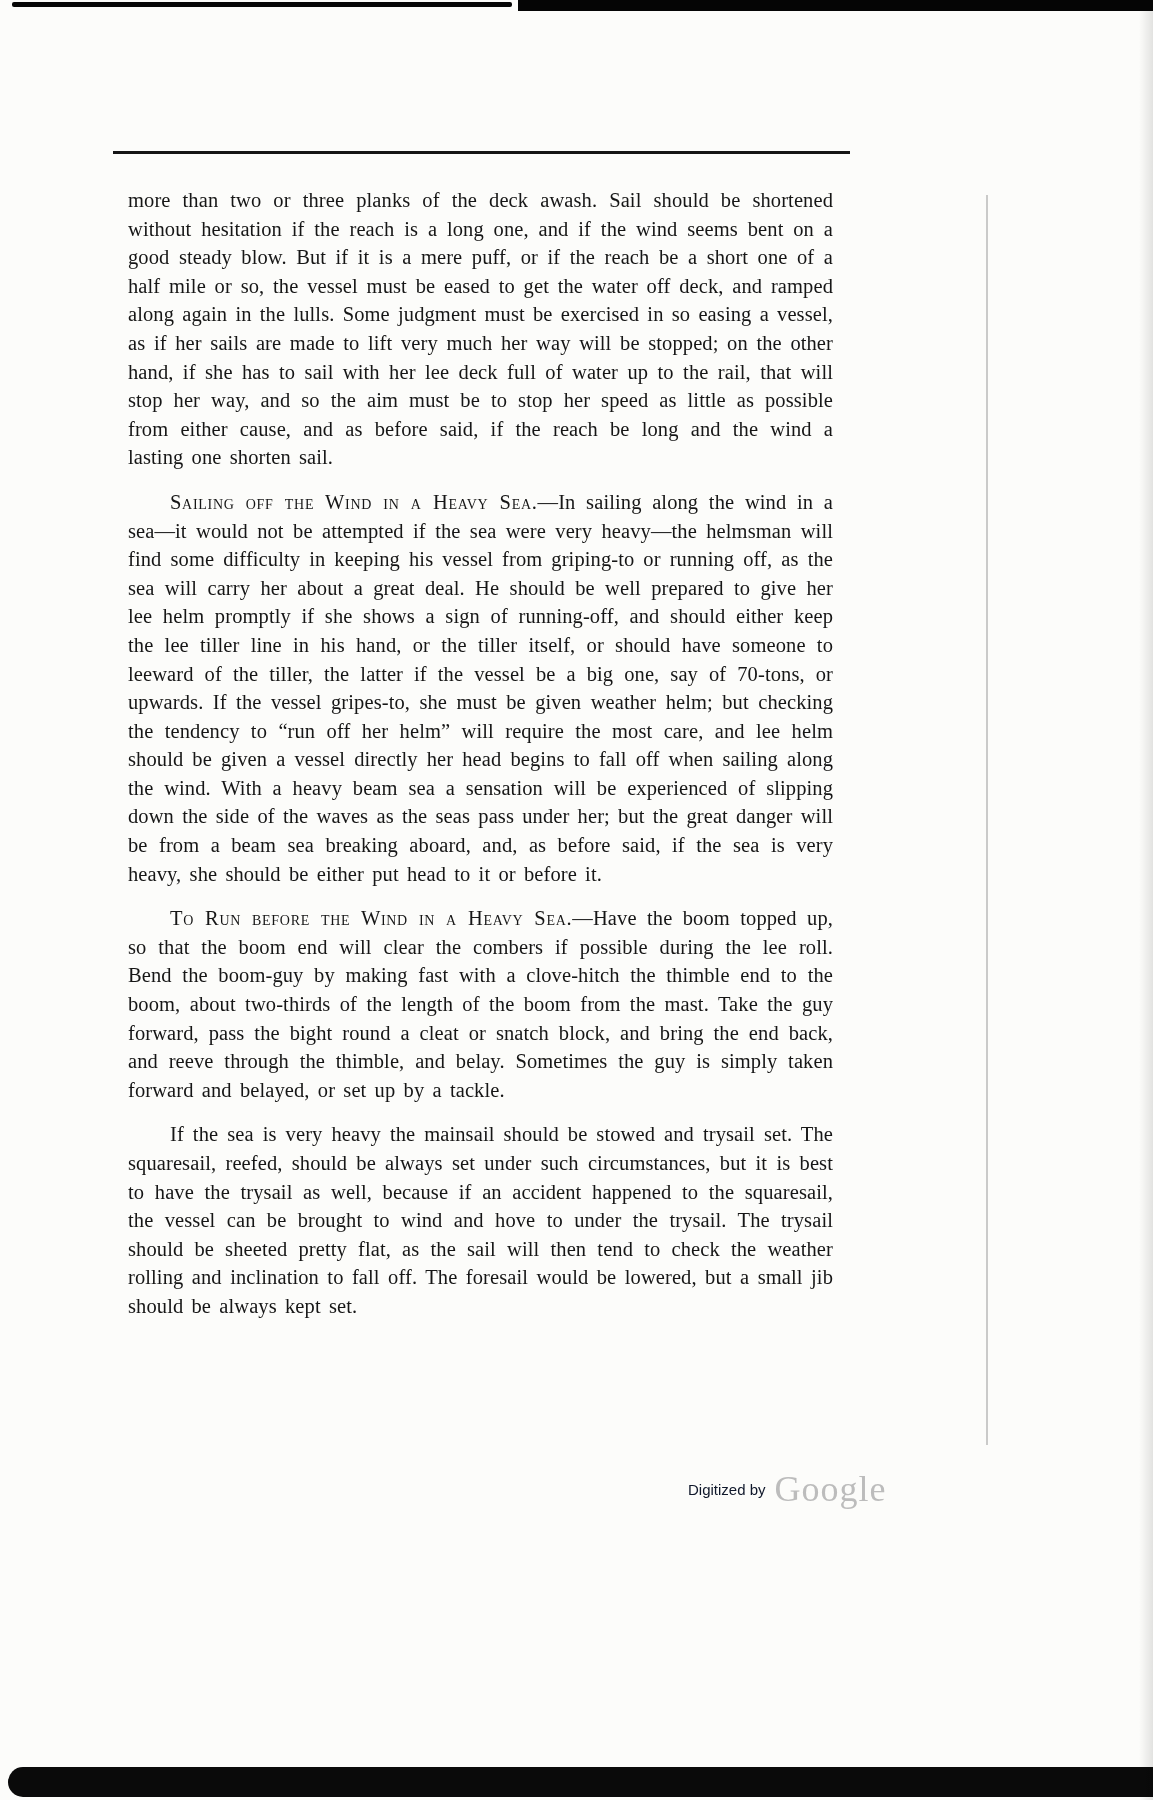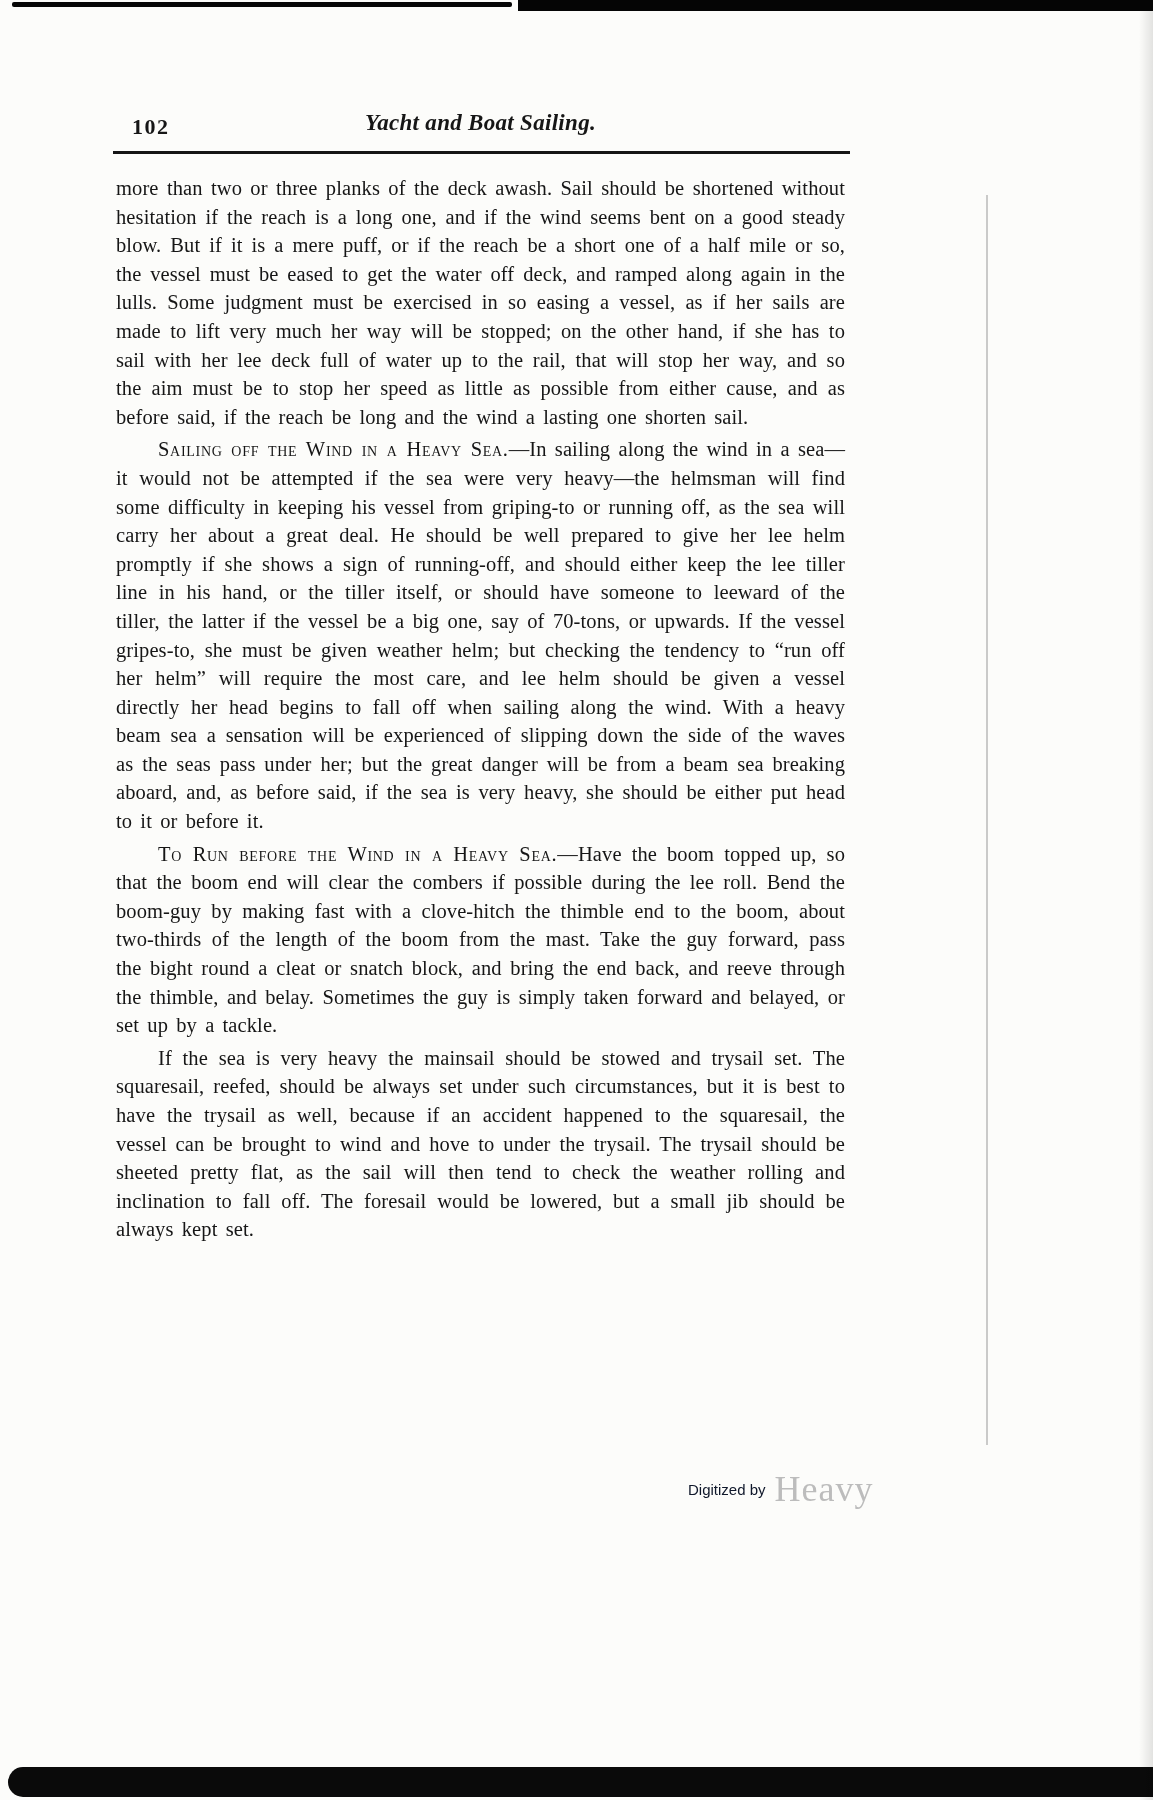--- a/index.html
+++ b/index.html
@@ -26,50 +26,46 @@
   .rule{position:absolute;top:151px;left:113px;width:737px;height:3px;background:#151515;}
 
   
   .text{
     position:absolute;top:170px;left:112px;width:737px;
     font-size:20.5px;line-height:28.6px;
     text-align:justify;
     word-spacing:3px;
     letter-spacing:.1px;
   }
-  .para{margin:4px;font-family:Liberation Serif, serif;}
+  .para{margin:16px;font-family:Liberation Serif, serif;}
   .para.indent{text-indent:42px;}
   .sc{font-variant:small-caps;letter-spacing:.7px;}
 
   
   .watermark{position:absolute;left:688px;top:1468px;white-space:nowrap;}
   .wm-prefix{font-family:"Liberation Sans",sans-serif;font-size:15px;color:#0f172a;margin-right:9px;vertical-align:6px;}
   .wm-brand{font-family:"Liberation Serif","DejaVu Serif",serif;font-size:36px;color:#bcbcbc;letter-spacing:1px;}
 </style>
 </head>
 <body>
 
 <div class="page">
 
   <div class="bar-top-left"></div>
   <div class="bar-top-right"></div>
   <div class="bar-bottom"></div>
   <div class="edge-right-line"></div>
   <div class="edge-right-shade"></div>
 
-  <div class="header">
-    <span class="pagenum">102</span>
-    <span class="running-title">Yacht and Boat Sailing.</span>
-  </div>
   <div class="rule"></div>
 
   <main class="text" id="text-block">
       <p class="para">more than two or three planks of the deck awash.  Sail should be shortened without hesitation if the reach is a long one, and if the wind seems bent on a good steady blow.  But if it is a mere puff, or if the reach be a short one of a half mile or so, the vessel must be eased to get the water off deck, and ramped along again in the lulls.  Some judgment must be exercised in so easing a vessel, as if her sails are made to lift very much her way will be stopped; on the other hand, if she has to sail with her lee deck full of water up to the rail, that will stop her way, and so the aim must be to stop her speed as little as possible from either cause, and as before said, if the reach be long and the wind a lasting one shorten sail.</p>
       <p class="para indent"><span class="sc">Sailing off the Wind in a Heavy Sea.</span>—In sailing along the wind in a sea—it would not be attempted if the sea were very heavy—the helmsman will find some difficulty in keeping his vessel from griping-to or running off, as the sea will carry her about a great deal.  He should be well prepared to give her lee helm promptly if she shows a sign of running-off, and should either keep the lee tiller line in his hand, or the tiller itself, or should have someone to leeward of the tiller, the latter if the vessel be a big one, say of 70-tons, or upwards.  If the vessel gripes-to, she must be given weather helm; but checking the tendency to “run off her helm” will require the most care, and lee helm should be given a vessel directly her head begins to fall off when sailing along the wind.  With a heavy beam sea a sensation will be experienced of slipping down the side of the waves as the seas pass under her; but the great danger will be from a beam sea breaking aboard, and, as before said, if the sea is very heavy, she should be either put head to it or before it.</p>
       <p class="para indent"><span class="sc">To Run before the Wind in a Heavy Sea.</span>—Have the boom topped up, so that the boom end will clear the combers if possible during the lee roll.  Bend the boom-guy by making fast with a clove-hitch the thimble end to the boom, about two-thirds of the length of the boom from the mast.  Take the guy forward, pass the bight round a cleat or snatch block, and bring the end back, and reeve through the thimble, and belay.  Sometimes the guy is simply taken forward and belayed, or set up by a tackle.</p>
       <p class="para indent">If the sea is very heavy the mainsail should be stowed and trysail set. The squaresail, reefed, should be always set under such circumstances, but it is best to have the trysail as well, because if an accident happened to the squaresail, the vessel can be brought to wind and hove to under the trysail.  The trysail should be sheeted pretty flat, as the sail will then tend to check the weather rolling and inclination to fall off.  The foresail would be lowered, but a small jib should be always kept set.</p>
     </main>
 
   <div class="watermark">
-    <span class="wm-prefix">Digitized by</span><span class="wm-brand">Heavy</span>
+    <span class="wm-prefix">Digitized by</span><span class="wm-brand">Google</span>
   </div>
 
 </div>
 
 </body></html>

